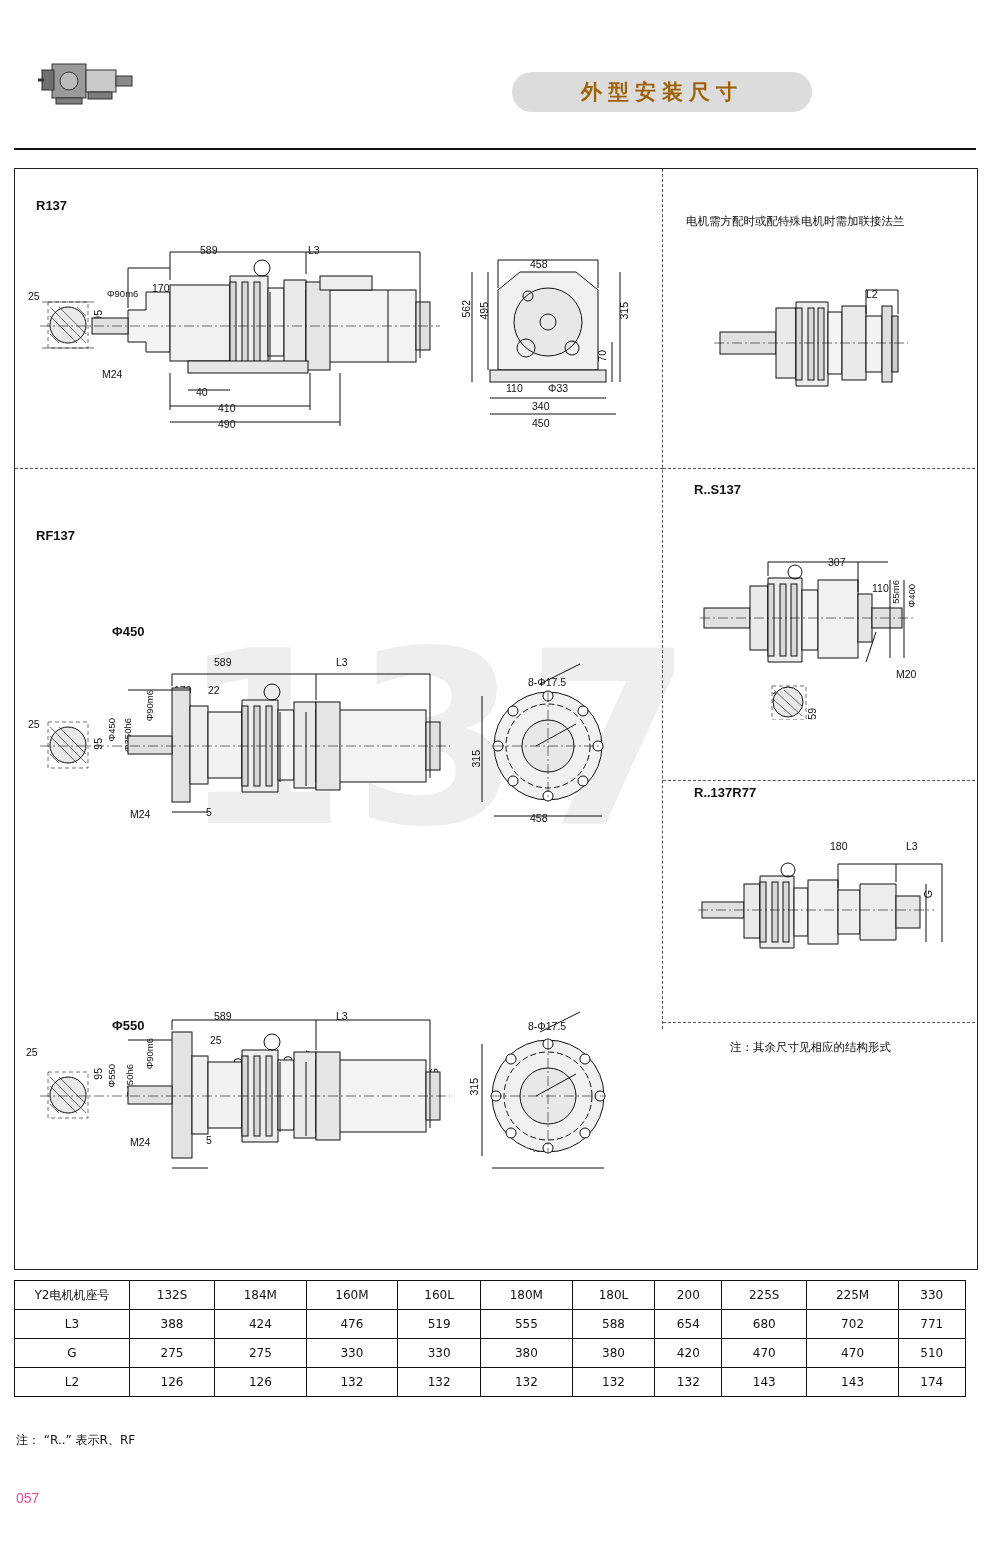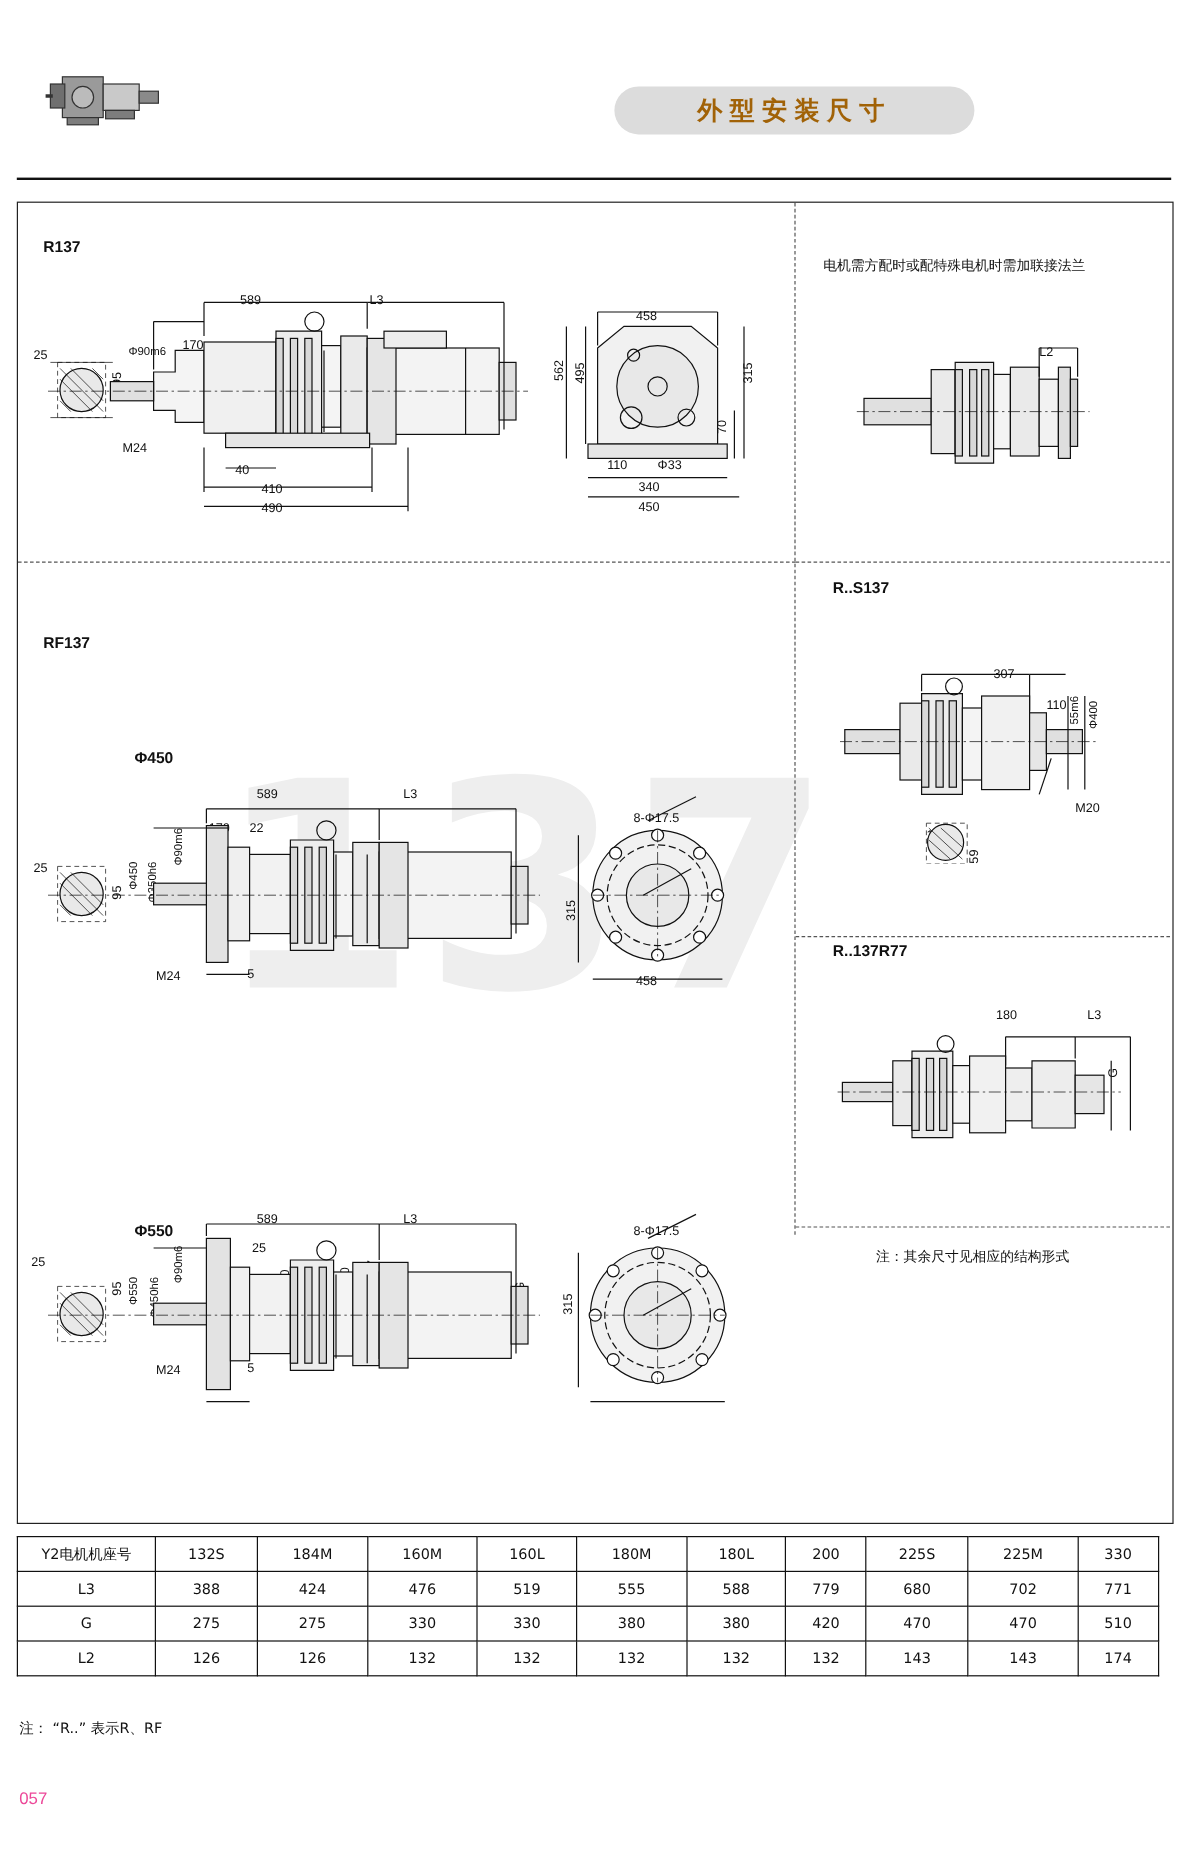--- a/index.html
+++ b/index.html
@@ -458,21 +458,21 @@
         <td class="last"></td>
       </tr>
       <tr>
         <td class="hd">L3</td>
         <td>388</td>
         <td>424</td>
         <td>476</td>
         <td>519</td>
         <td>555</td>
         <td>588</td>
-        <td>779</td>
+        <td>654</td>
         <td>680</td>
         <td>702</td>
         <td>771</td>
         <td class="last"></td>
       </tr>
       <tr>
         <td class="hd">G</td>
         <td>275</td>
         <td>275</td>
         <td>330</td>

